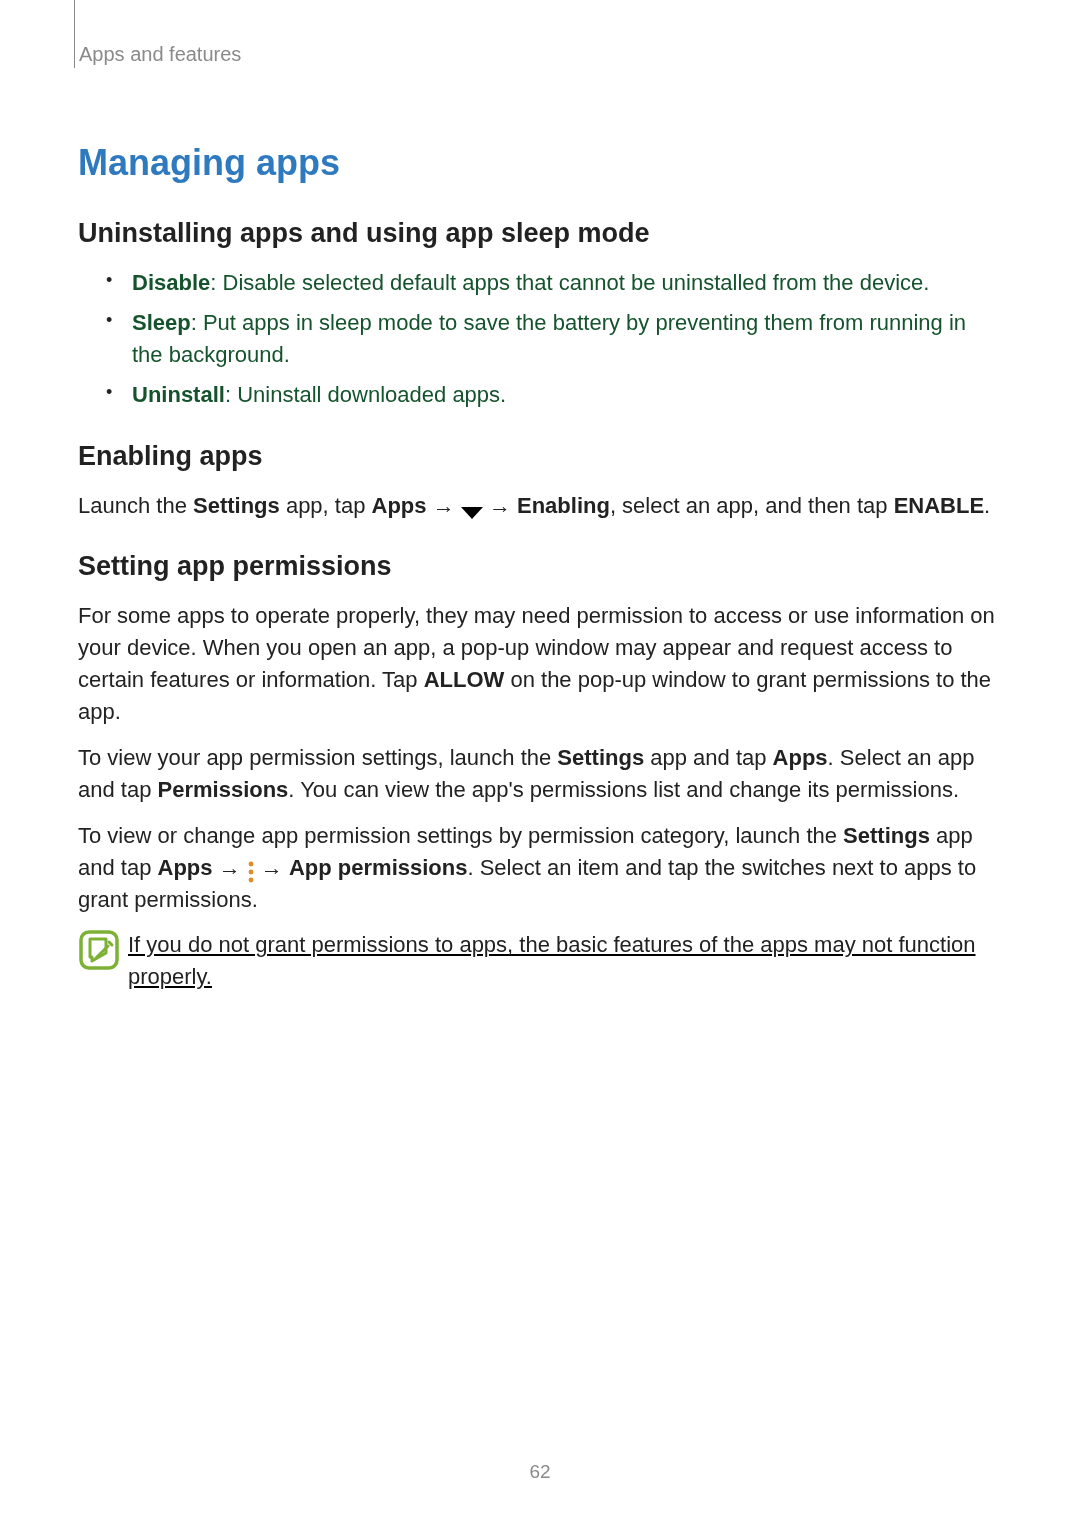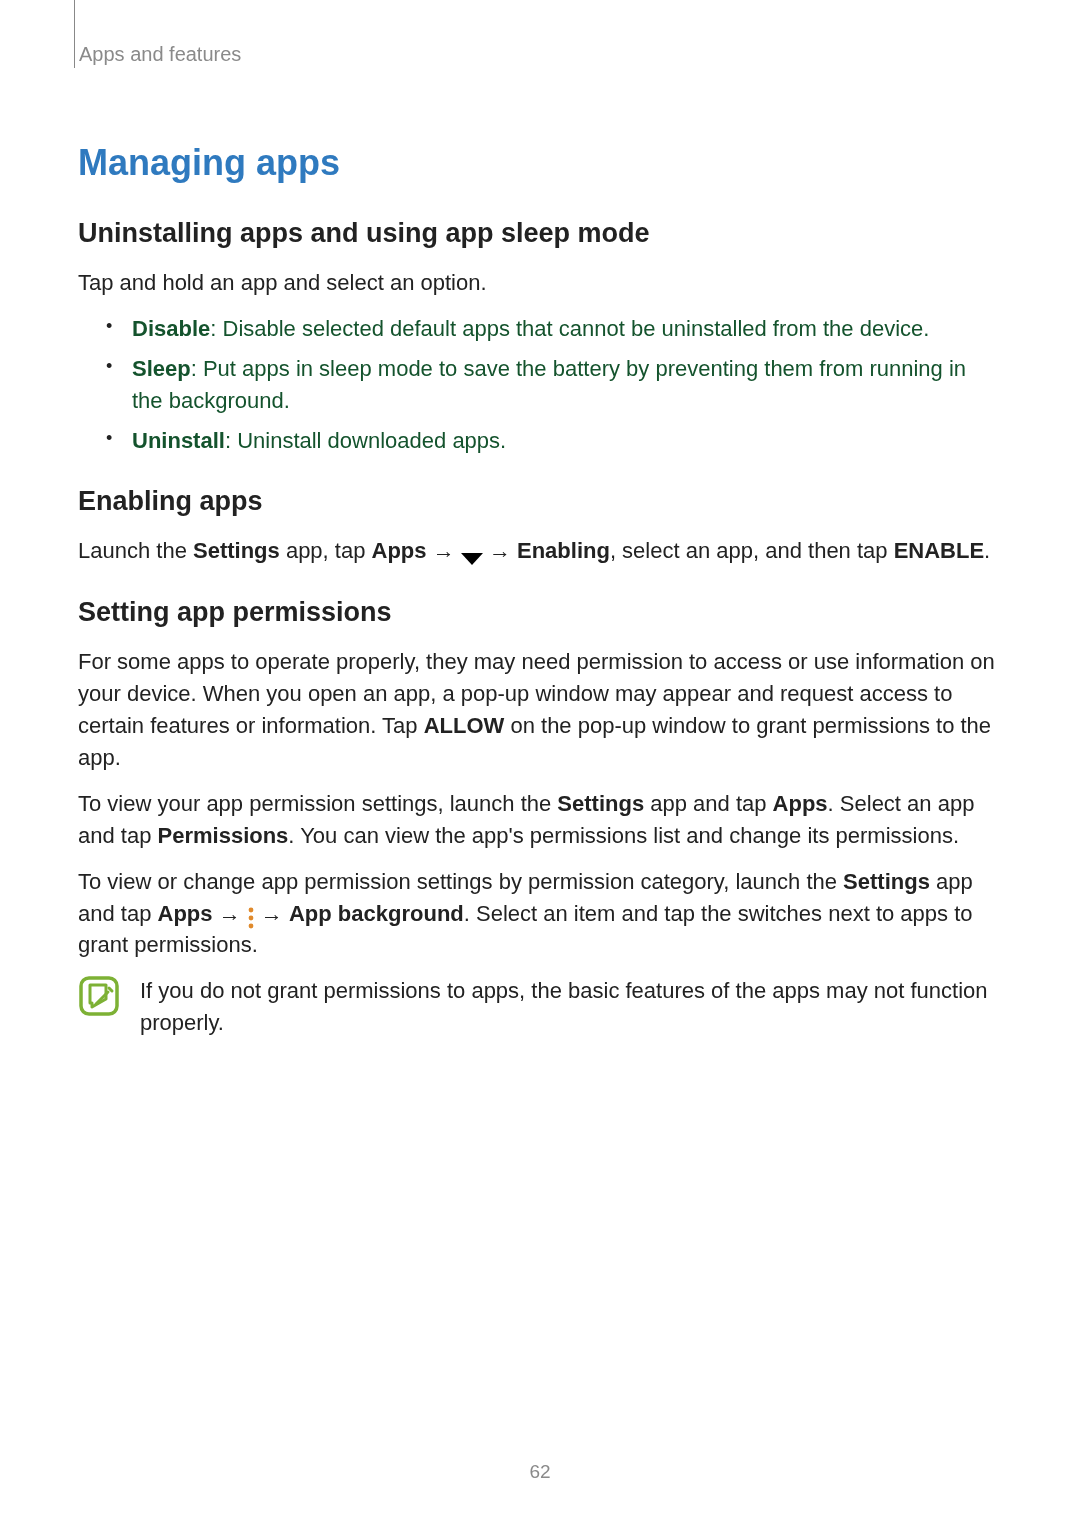--- a/index.html
+++ b/index.html
@@ -94,23 +94,24 @@
       width: 22px;
       height: 14px;
     }
     .inline-svg.more {
       width: 8px;
       height: 22px;
       top: 2px;
     }
     .note-block {
       display: flex;
-      gap: 20px;
+      gap: 8px;
       margin-top: 2px;
       align-items: flex-start;
+      text-decoration: underline;
     }
     .note-icon {
       width: 42px;
       height: 42px;
       flex-shrink: 0;
     }
     .note-text {
       font-size: 22px;
       line-height: 1.45;
       color: #222;
@@ -127,21 +128,20 @@
   </style>
 </head>
 <body>
 
 <div class="page">
   <div class="running-header">Apps and features</div>
 
   <h1 class="section-title">Managing apps</h1>
 
   <h2 class="subsection-title">Uninstalling apps and using app sleep mode</h2>
-  <p class="body">Tap and hold an app and select an option.</p>
   <ul class="bullets">
     <li>
       <span class="bold">Disable</span><span>: Disable selected default apps that cannot be uninstalled from the device.</span>
     </li>
     <li>
       <span class="bold">Sleep</span><span>: Put apps in sleep mode to save the battery by preventing them from running in the background.</span>
     </li>
     <li>
       <span class="bold">Uninstall</span><span>: Uninstall downloaded apps.</span>
     </li>
@@ -162,21 +162,21 @@
 
   <p class="body">
     <span>To view your app permission settings, launch the </span><span class="bold">Settings</span><span> app and tap </span><span class="bold">Apps</span><span>. Select an app and tap </span><span class="bold">Permissions</span><span>. You can view the app's permissions list and change its permissions.</span>
   </p>
 
   <p class="body">
     <span>To view or change app permission settings by permission category, launch the </span><span class="bold">Settings</span><span> app and tap </span><span class="bold">Apps</span><span> → </span><span class="inline-svg more"><svg viewBox="0 0 8 22" width="8" height="22">
           <circle cx="4" cy="3" r="2.4" fill="#e08a2c"></circle>
           <circle cx="4" cy="11" r="2.4" fill="#e08a2c"></circle>
           <circle cx="4" cy="19" r="2.4" fill="#e08a2c"></circle>
-        </svg></span><span> → </span><span class="bold">App background</span><span>. Select an item and tap the switches next to apps to grant permissions.</span>
+        </svg></span><span> → </span><span class="bold">App permissions</span><span>. Select an item and tap the switches next to apps to grant permissions.</span>
   </p>
 
   <div class="note-block">
     <span class="note-icon">
       <svg viewBox="0 0 42 42" width="42" height="42">
         <rect x="3" y="3" width="36" height="36" rx="8" ry="8" fill="none" stroke="#7db135" stroke-width="3.5"></rect>
         <path d="M 12 10 L 28 10 L 28 24 L 14 32 L 14 28 L 12 28 Z" fill="none" stroke="#7db135" stroke-width="3" stroke-linejoin="round"></path>
         <path d="M 31 13 L 34 16" stroke="#7db135" stroke-width="3" stroke-linecap="round"></path>
         <path d="M 30 17 L 18 29" stroke="#7db135" stroke-width="3" stroke-linecap="round"></path>
       </svg>

